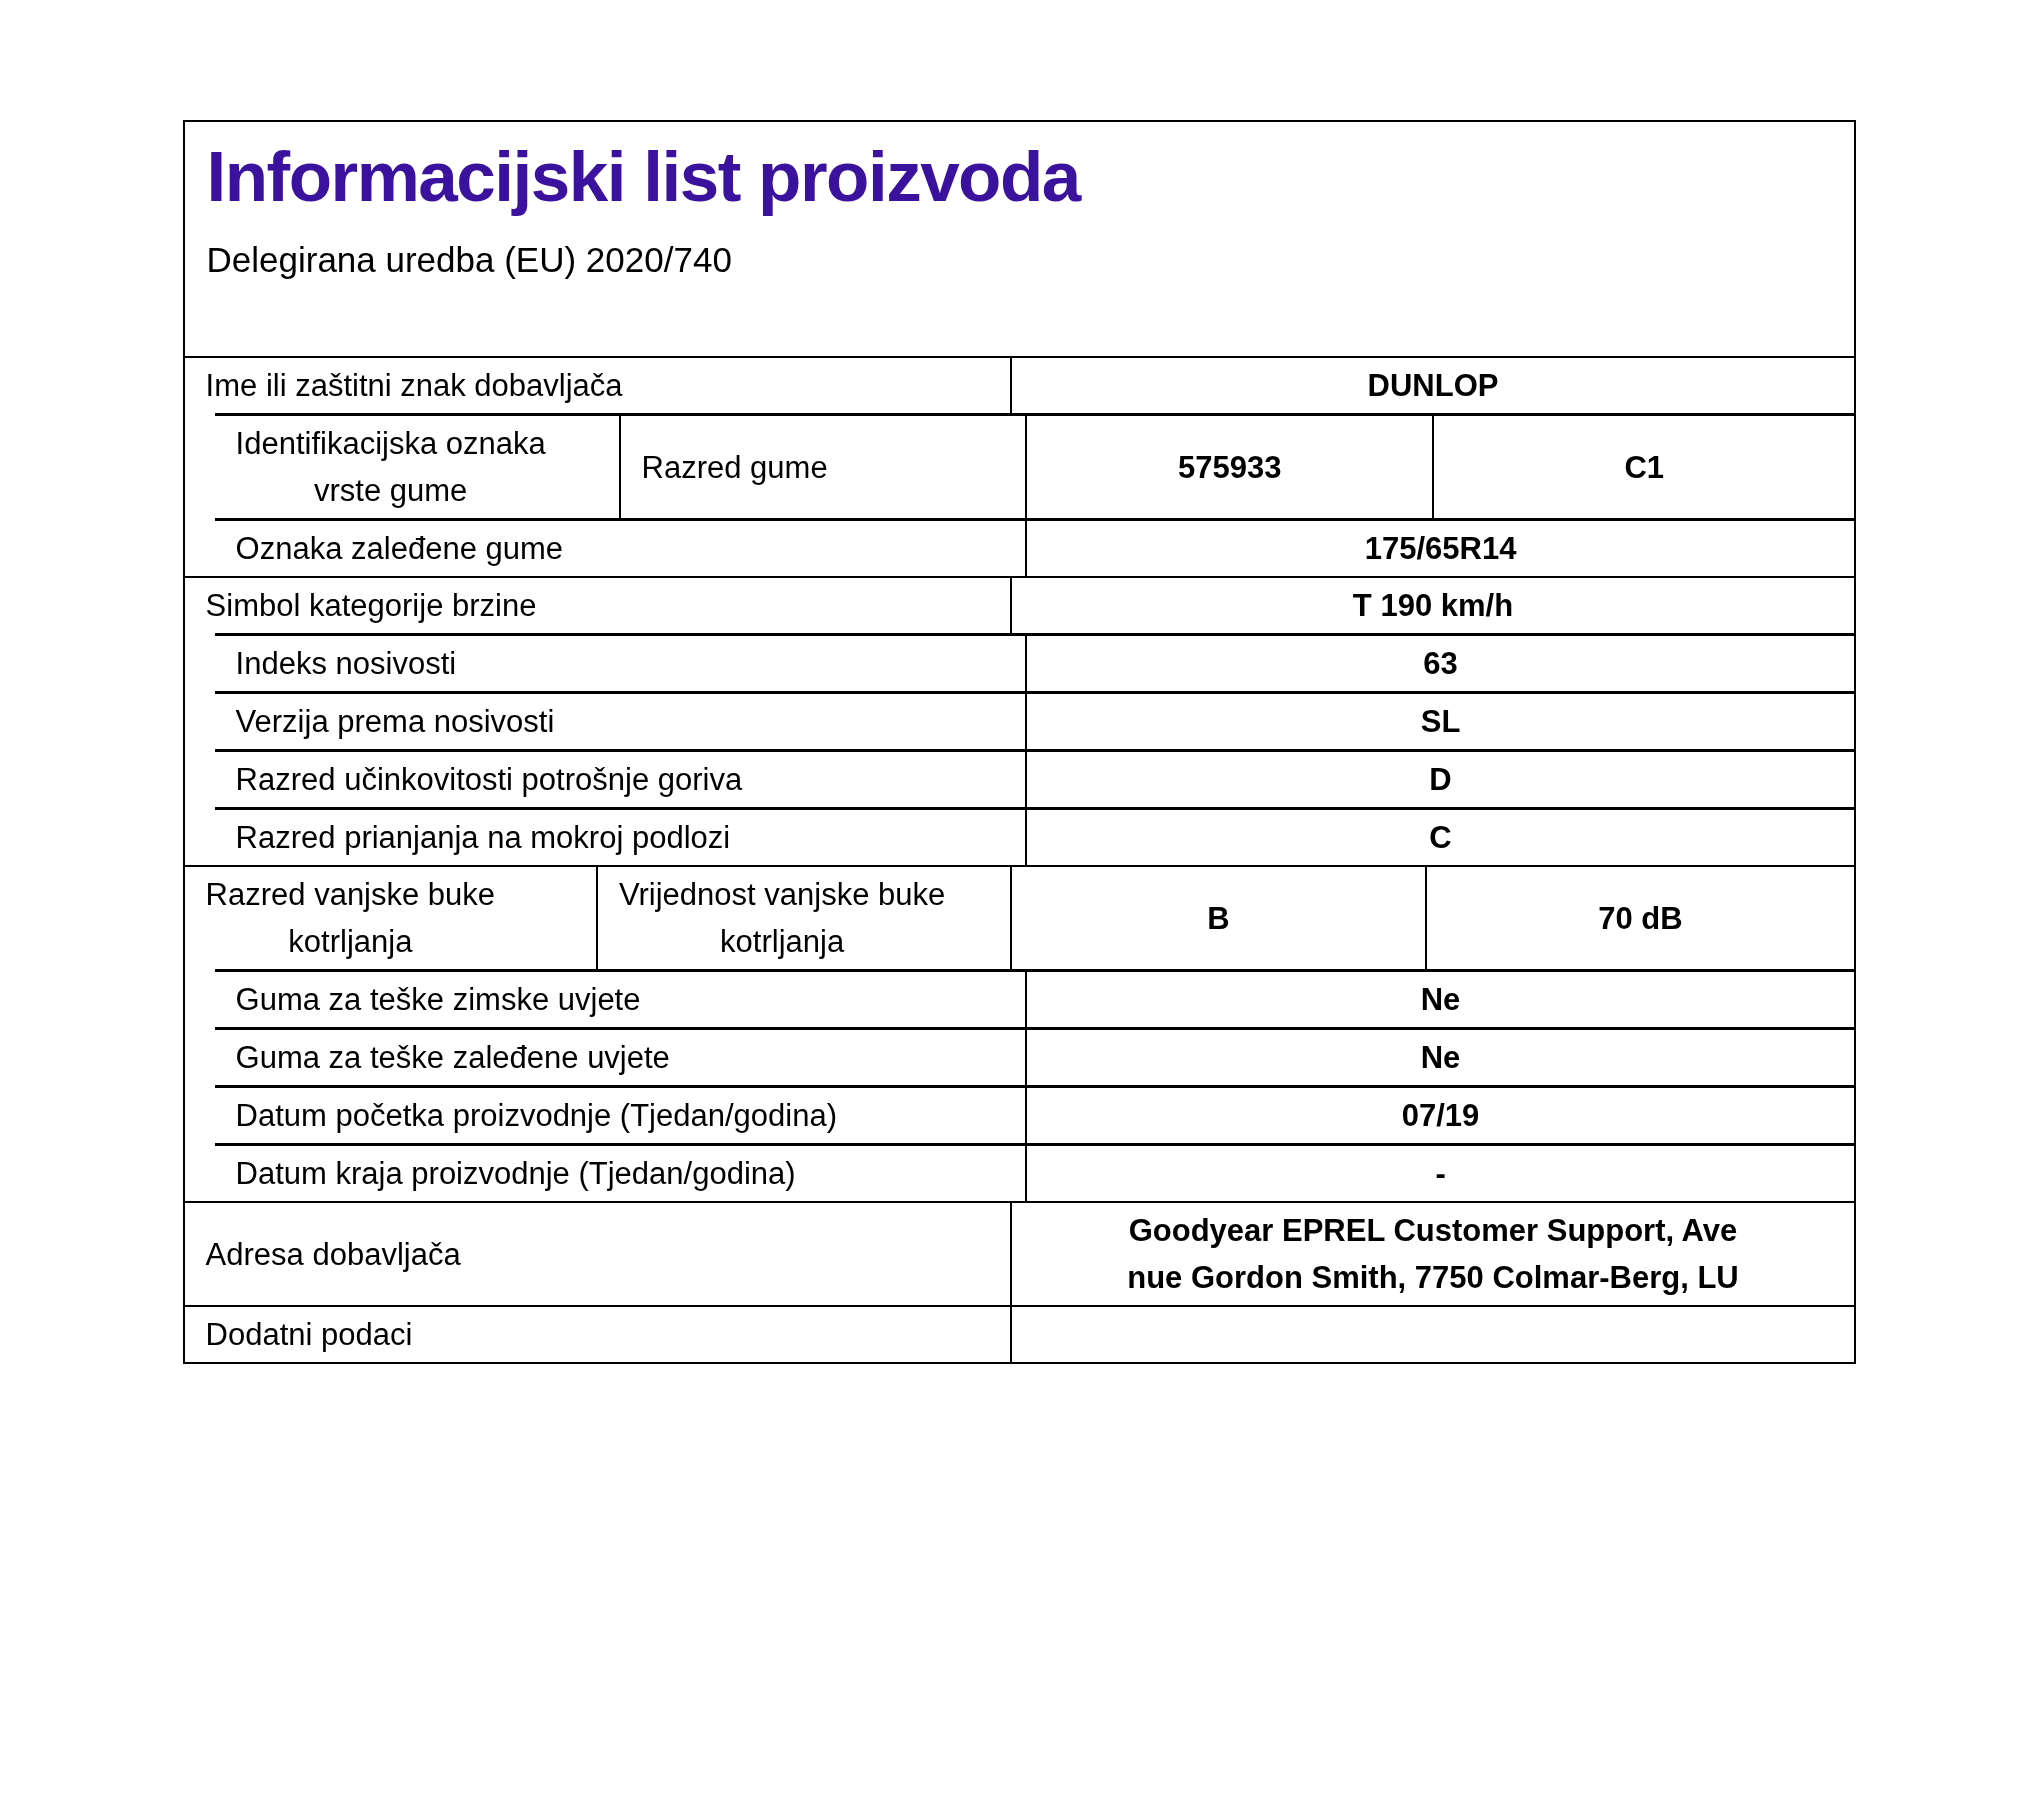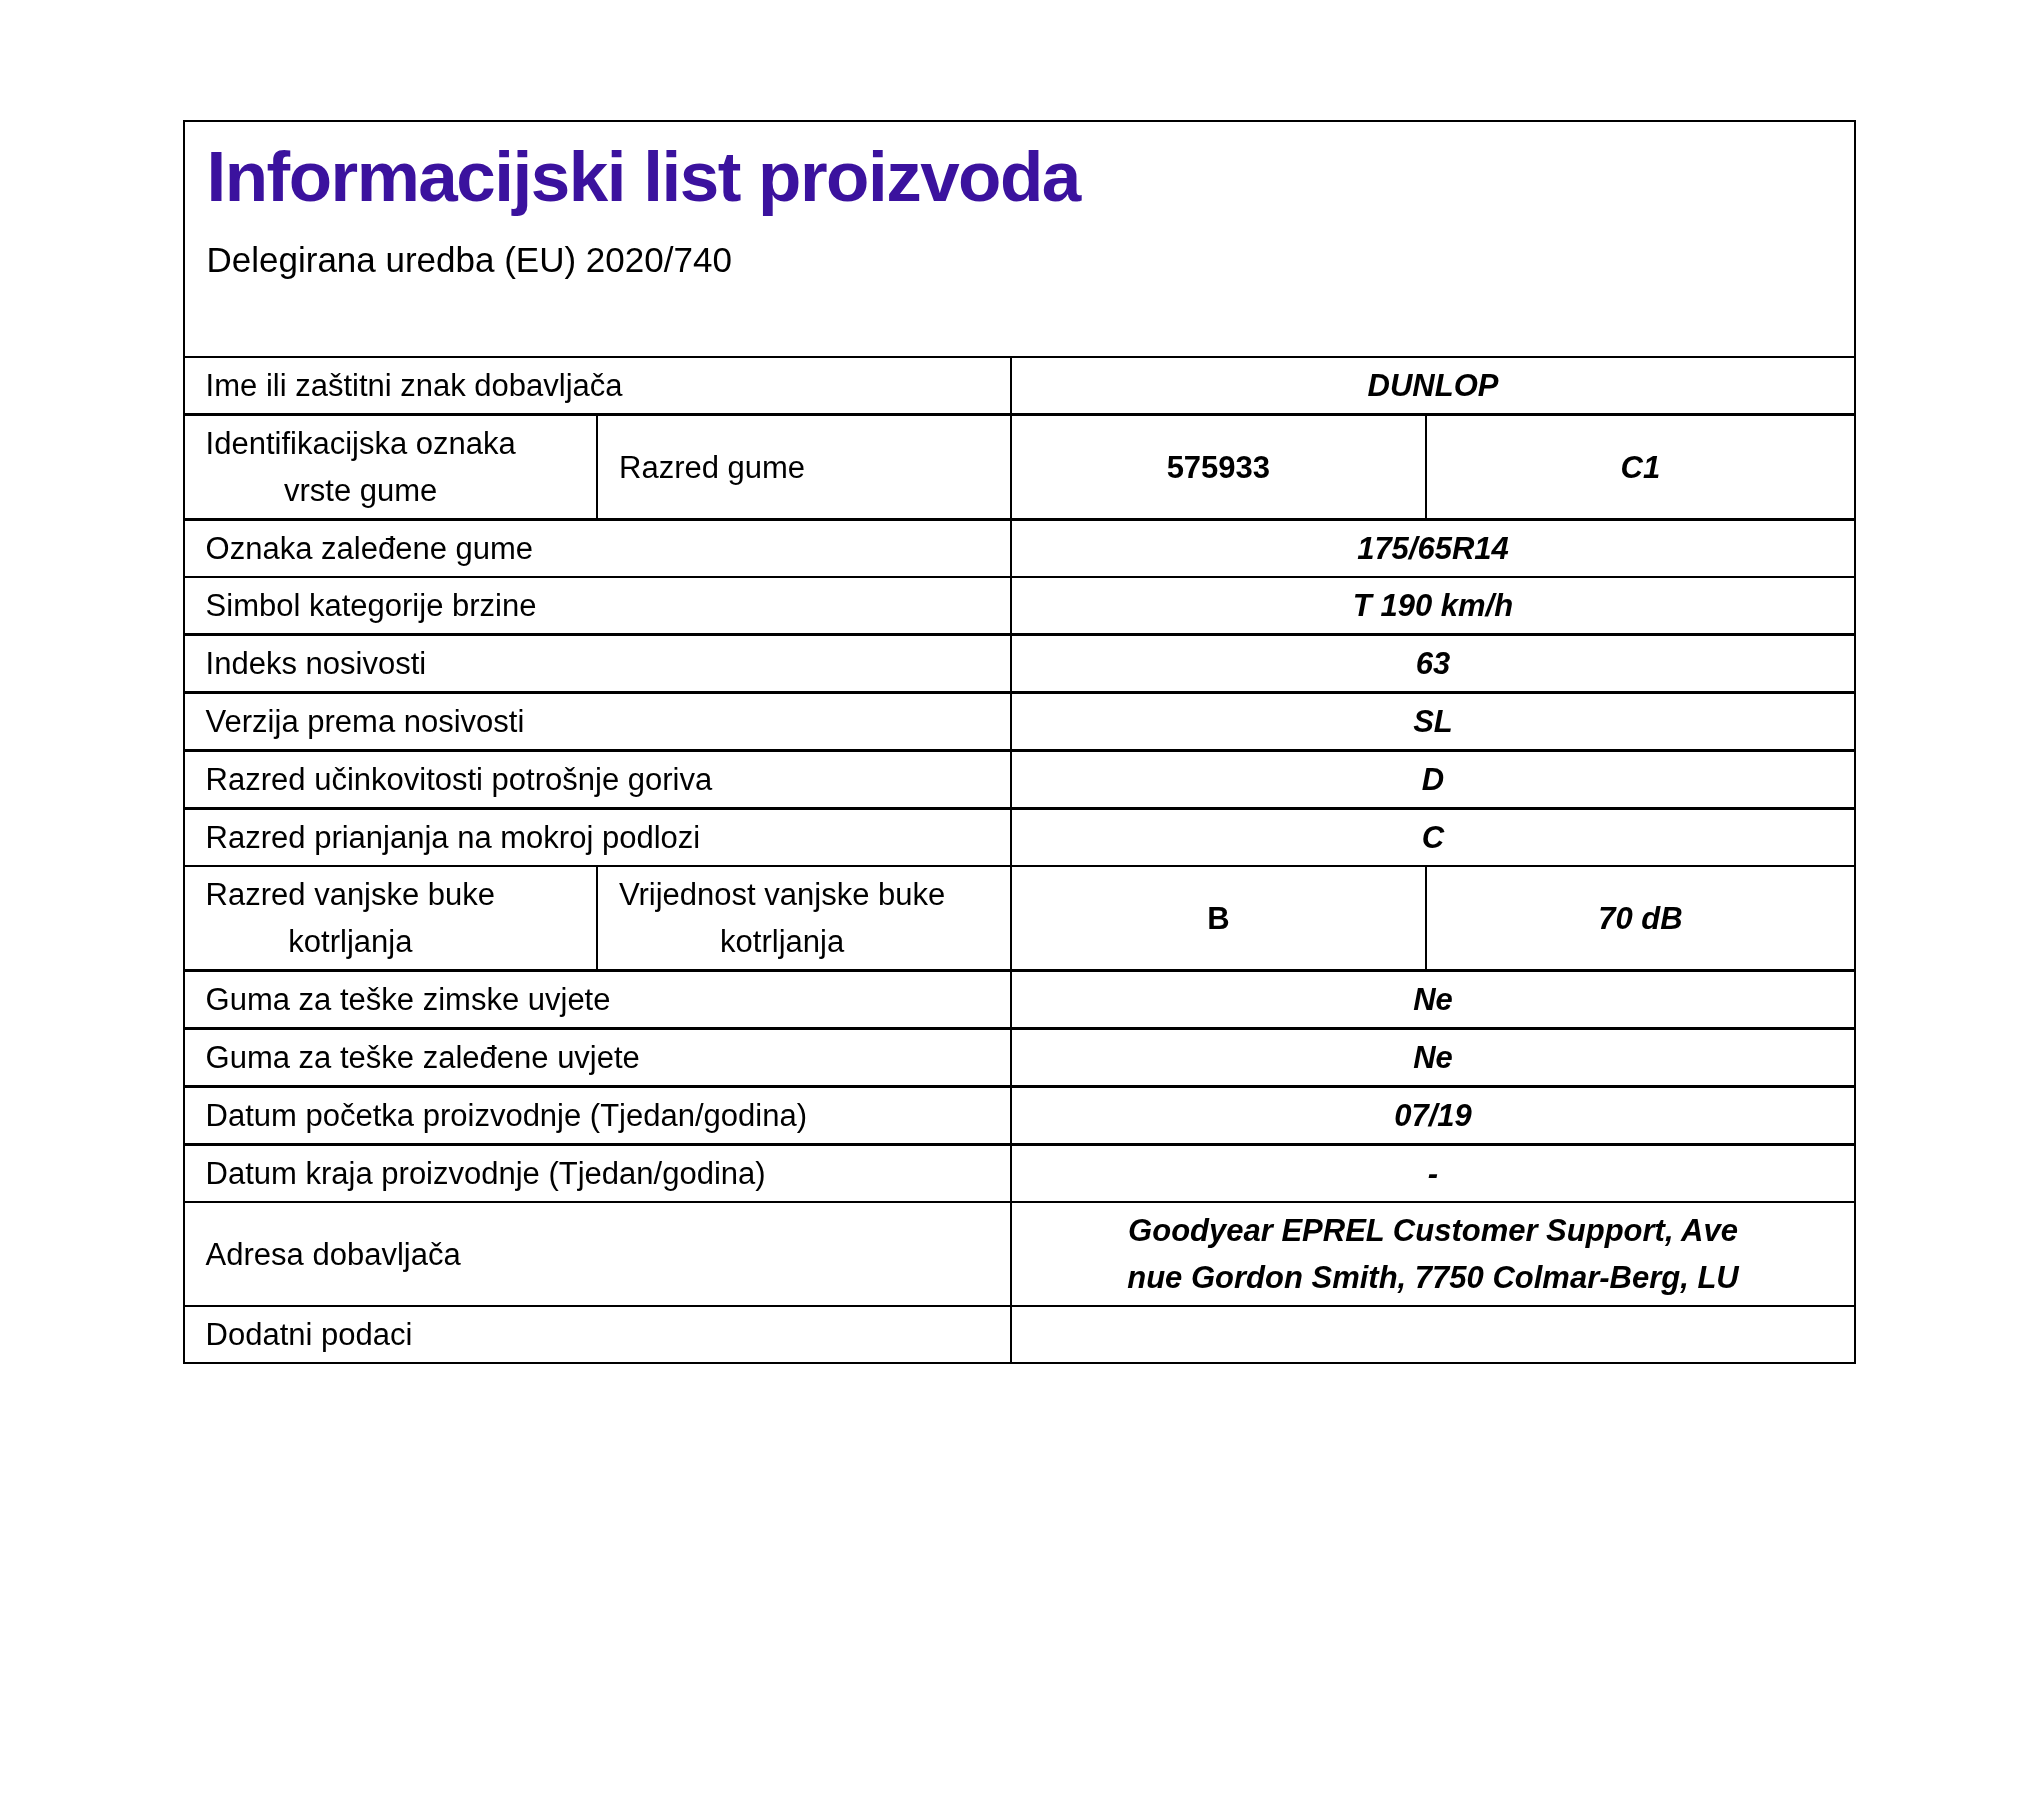--- a/index.html
+++ b/index.html
@@ -30,34 +30,34 @@
     color:#3B129E;
     line-height:1.15;
     letter-spacing:-1.5px;
     white-space:nowrap;
   }
   .subtitle{
     font-size:35px;
     margin-top:22.5px;
   }
   .row{display:flex;height:55px;border-top:2.4px solid #000;}
-  .row.thick{border-top-width:3.9px;}
+  .row.thick{border-top-width:3.9px;margin-left:30px;}
   .row.tall{height:102px;}
   .cell{
     display:flex;
     align-items:center;
     box-sizing:border-box;
     font-size:31px;
     line-height:47px;
     white-space:pre-line;
   }
   .lab{padding-left:20.6px;padding-right:13.7px;text-align:center;}
   .val{justify-content:center;text-align:center;font-weight:bold;padding:0 9.8px;}
   .c-half{flex:0 0 49.55%;border-right:2.4px solid #000;}
-  .c-rest{flex:1 1 auto;font-style:italic;}
+  .c-rest{flex:1 1 auto;}
   .c-q1{flex:0 0 24.77%;border-right:2.4px solid #000;}
   .c-q2{flex:0 0 24.78%;border-right:2.4px solid #000;}
   .c-q3{flex:0 0 24.85%;border-right:2.4px solid #000;}
   .addr{line-height:47px;}
 </style>
 </head>
 <body>
 
 <div class="sheet">
 

